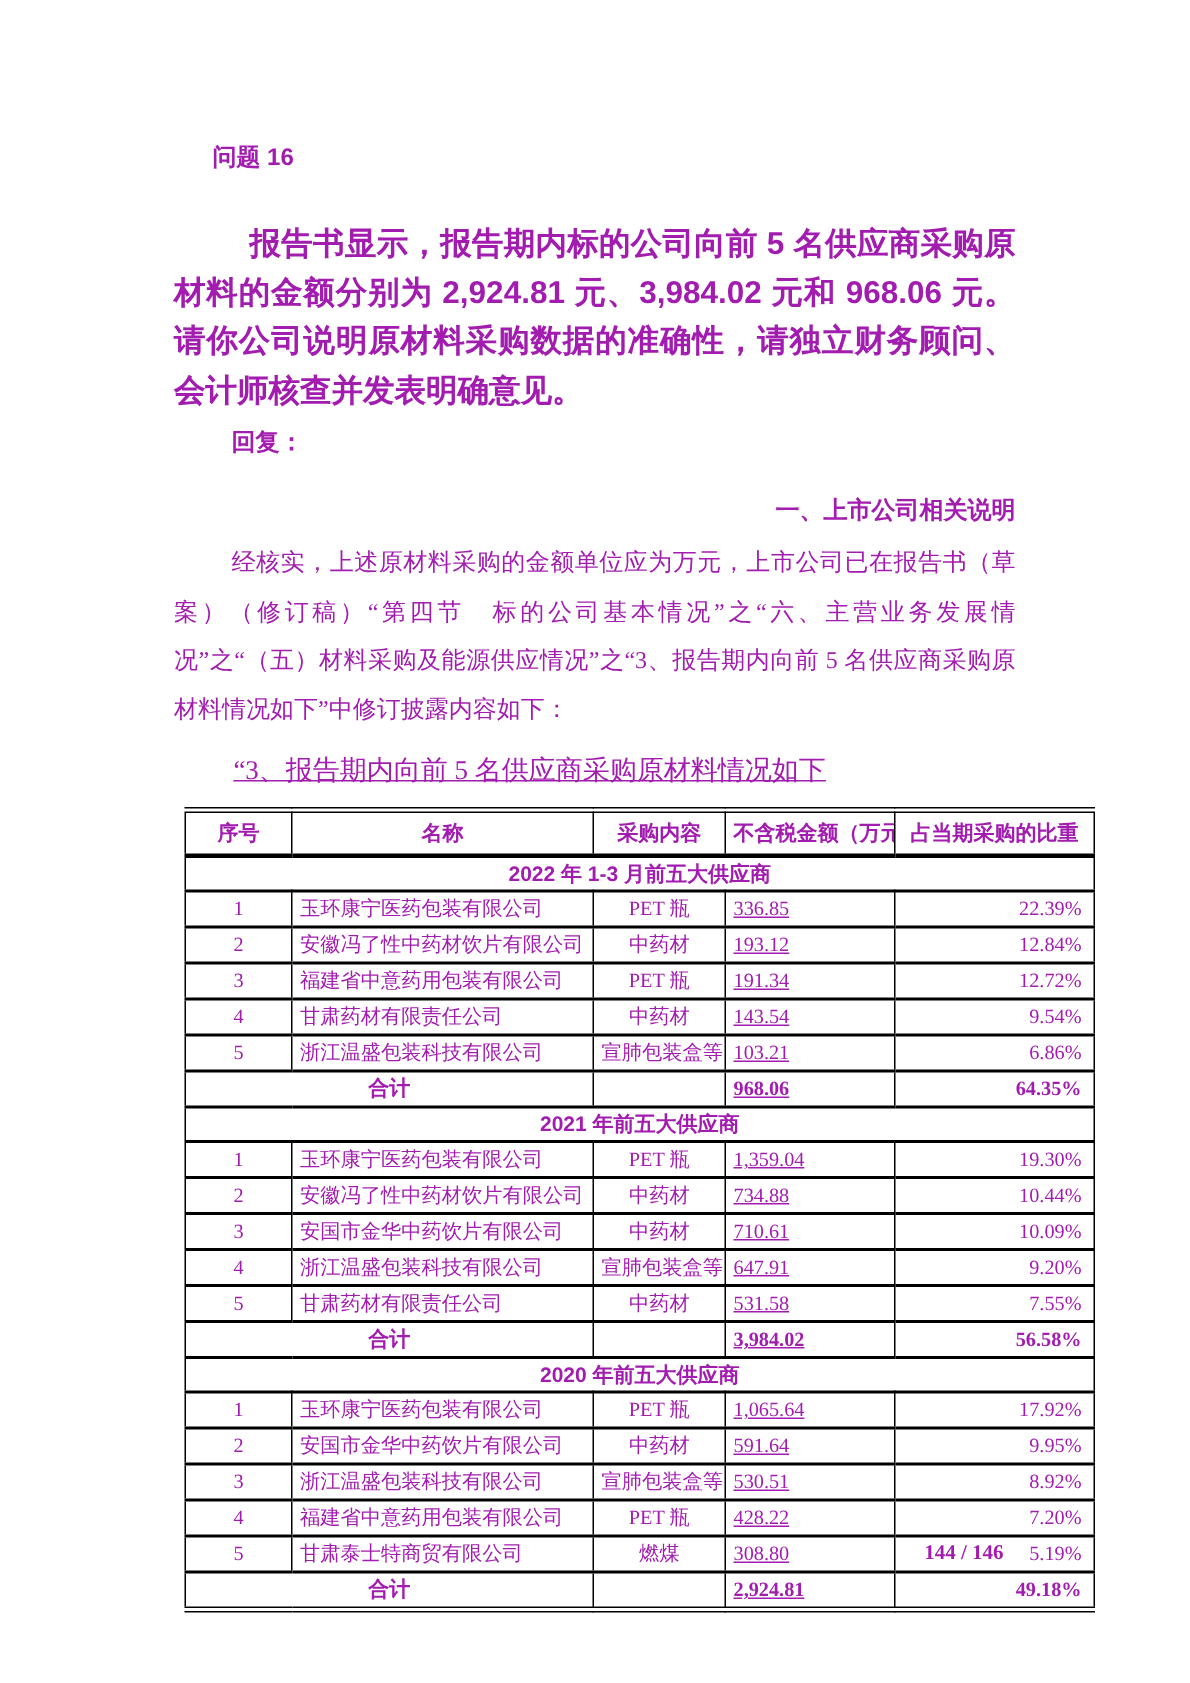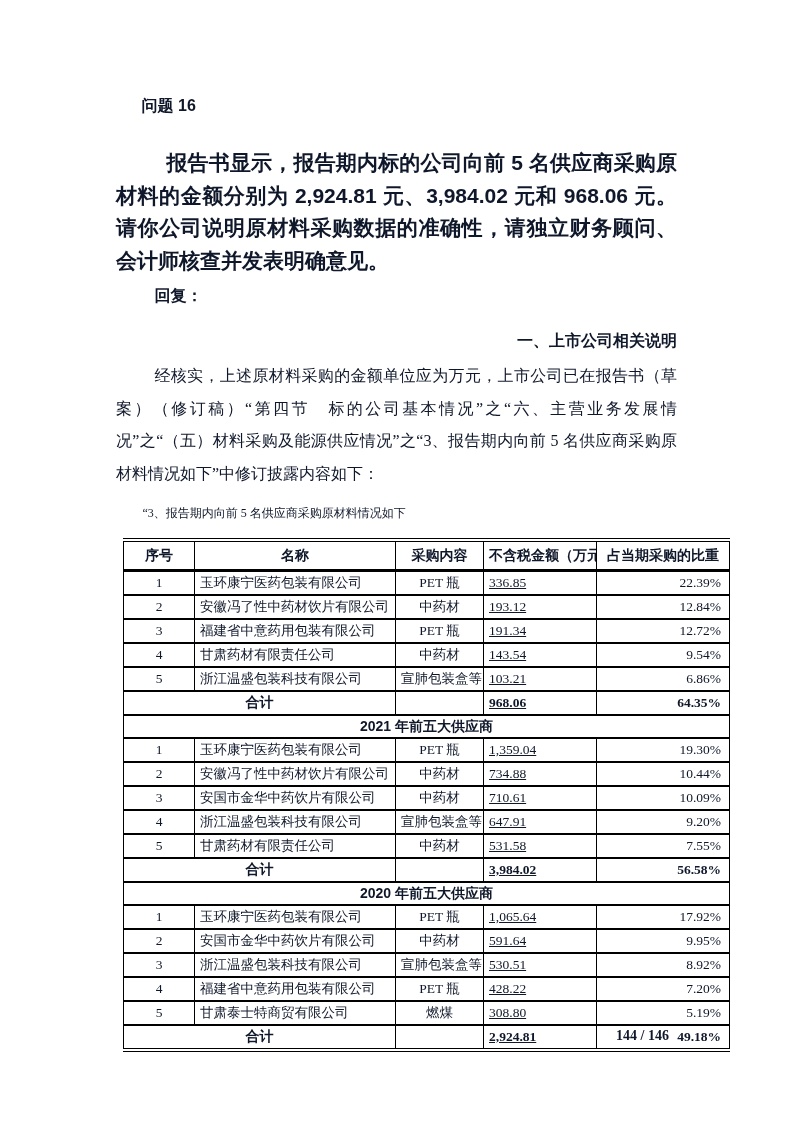--- a/index.html
+++ b/index.html
@@ -2,21 +2,21 @@
 <html><head>
 <meta charset="utf-8">
 <style>
   html, body { margin: 0; padding: 0; background: #ffffff; }
   .page {
     position: relative;
     width: 737px;
     height: 1122px;
     margin: 0 auto;
     background: #ffffff;
-    color: #0f172a;
+    color: #a21caf;
     box-sizing: border-box;
     padding: 97px 88px 0 88px;
     font-family: "Liberation Serif", serif;
     overflow: hidden;
   }
   .heading {
     font-family: "Liberation Sans", sans-serif;
     font-weight: bold;
     font-size: 16px;
     line-height: 18px;
@@ -50,24 +50,25 @@
     text-align: right;
   }
   .body-par {
     font-size: 16px;
     line-height: 32.5px;
     text-indent: 2.4em;
     text-align: justify;
     margin: 3px 0 0 0;
   }
   .quote {
-    font-size: 12px;
+    font-size: 18px;
     line-height: 26px;
     text-indent: 2.2em;
     margin: 10px 0 0 0;
+    text-decoration: underline;
   }
   table.doc-table {
     border-collapse: collapse;
     table-layout: fixed;
     width: 606px;
     margin: 12px 0 0 7px;
     border-top: 4px double #000;
     border-bottom: 4px double #000;
     font-size: 13.5px;
   }
@@ -138,20 +139,23 @@
     <thead>
       <tr>
         <th>序号</th>
         <th>名称</th>
         <th>采购内容</th>
         <th>不含税金额（万元）</th>
         <th>占当期采购的比重</th>
       </tr>
     </thead>
     <tbody>
+        <tr class="section-row">
+          <td colspan="5">2022 年 1-3 月前五大供应商</td>
+        </tr>
         <tr>
           <td class="col-index">1</td>
           <td class="col-name">玉环康宁医药包装有限公司</td>
           <td class="col-content">PET 瓶</td>
           <td class="col-amount">336.85</td>
           <td class="col-share">22.39%</td>
         </tr>
         <tr>
           <td class="col-index">2</td>
           <td class="col-name">安徽冯了性中药材饮片有限公司</td>

